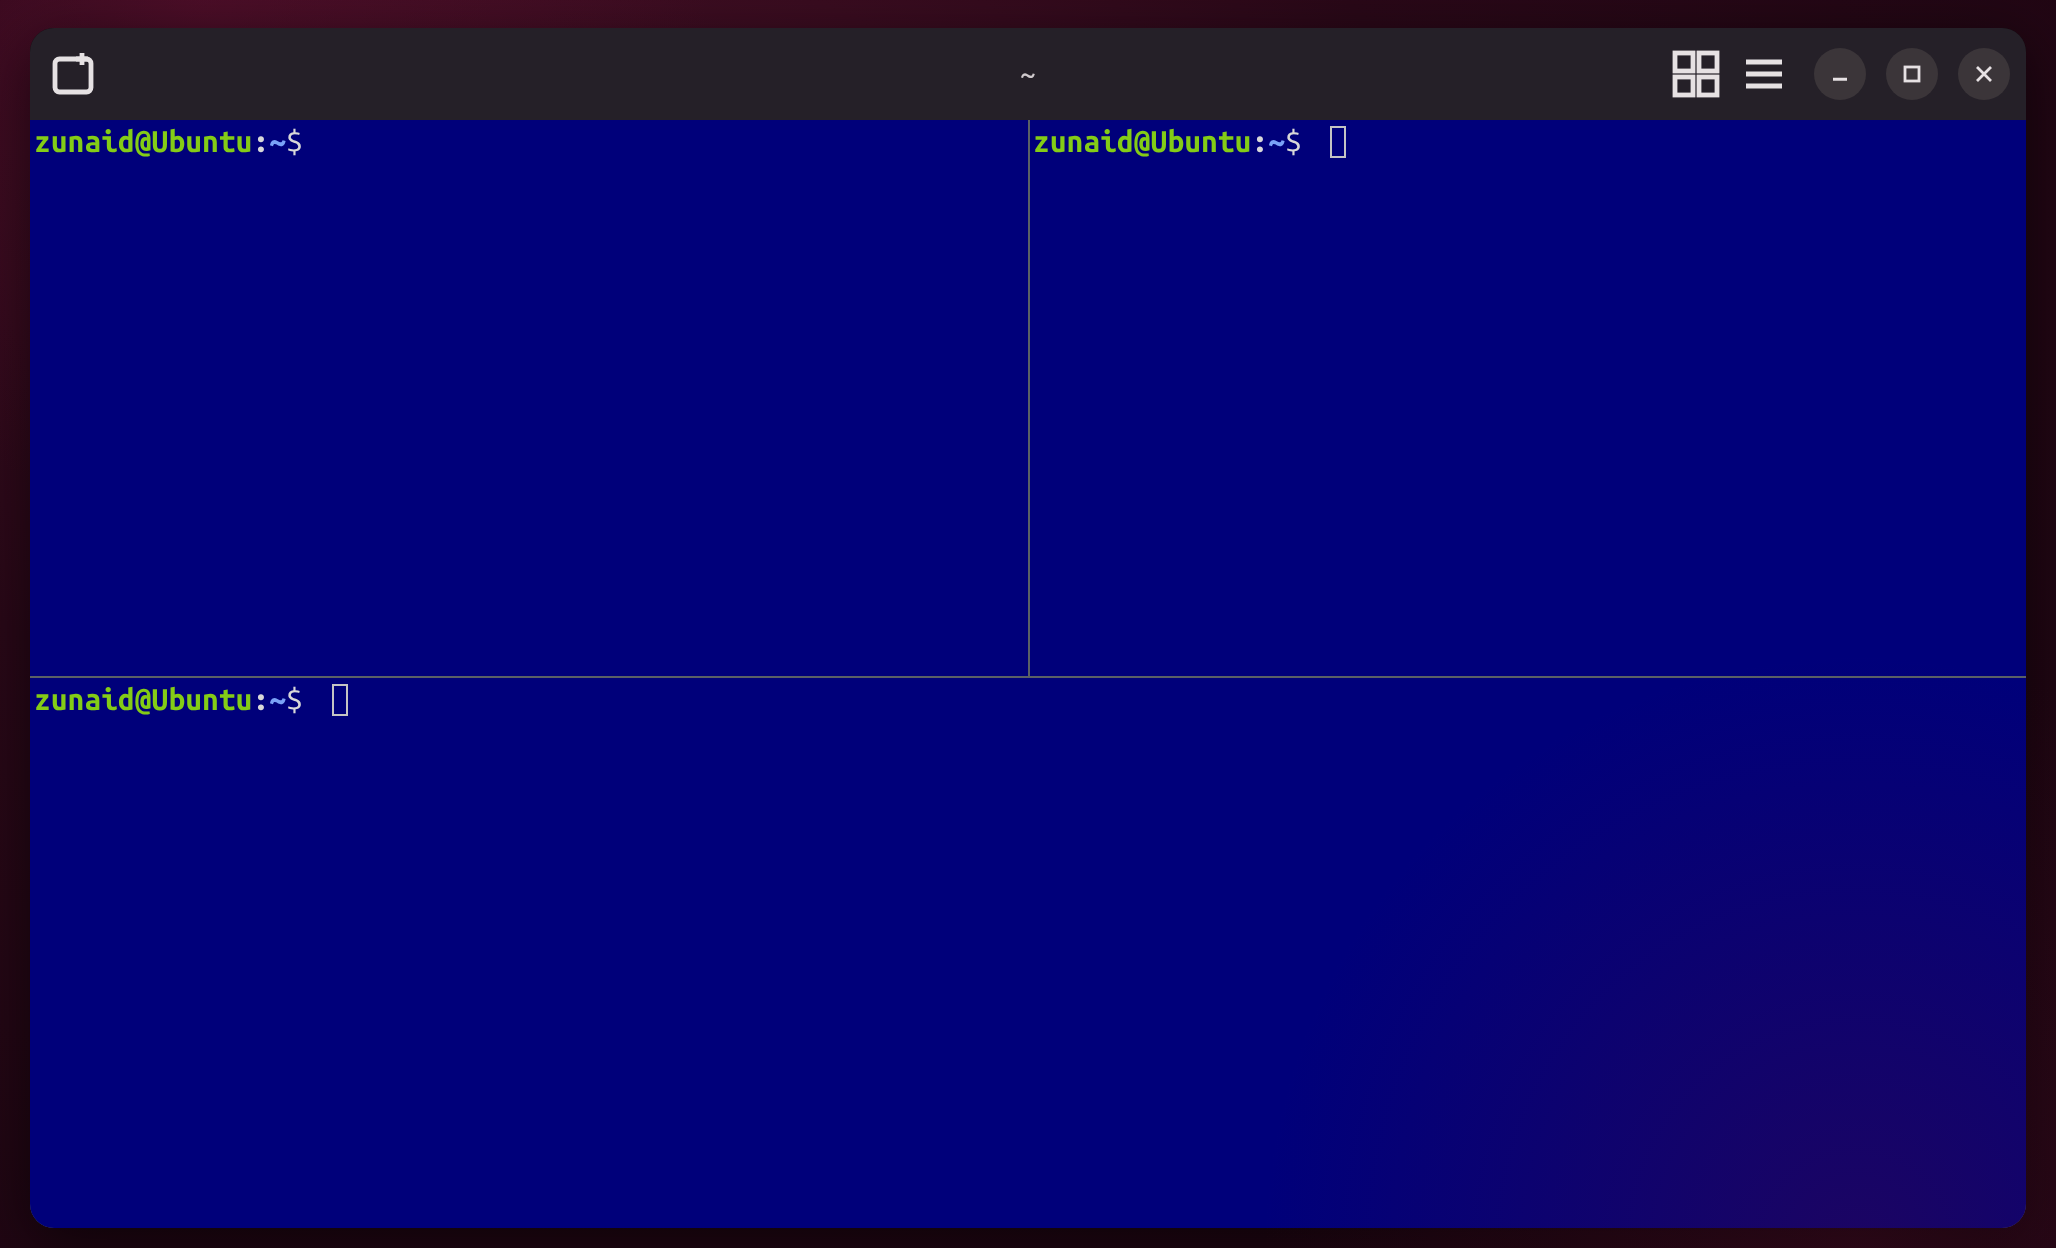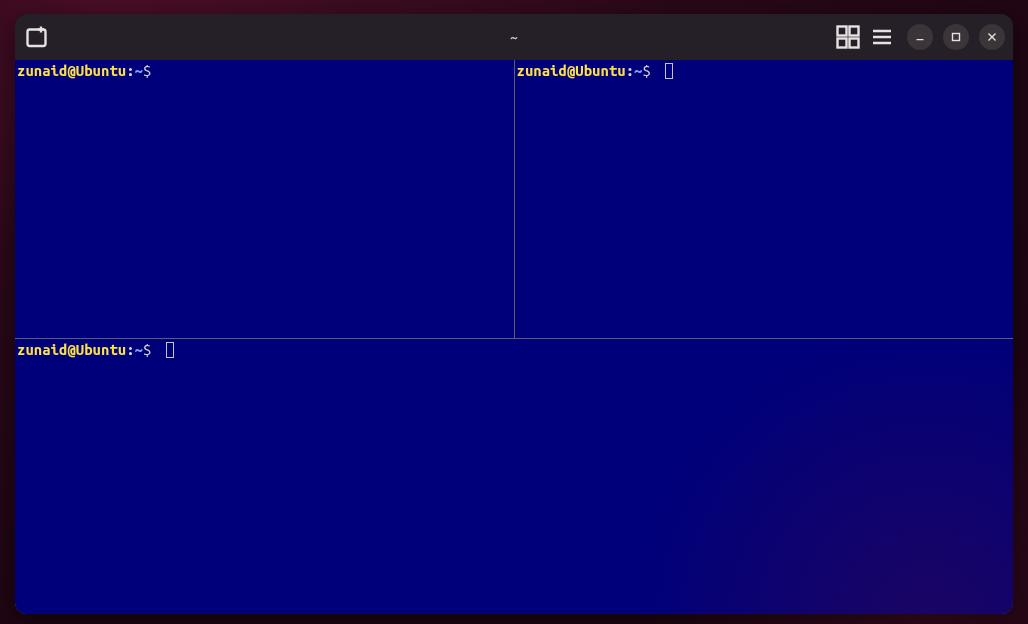--- a/index.html
+++ b/index.html
@@ -106,21 +106,21 @@
     }
     .pane.bottom {
       grid-column: 1 / -1;
     }
     .prompt-line {
       display: flex;
       align-items: center;
       gap: 0;
       white-space: pre;
     }
-    .prompt-user { color: #fde047; font-weight: bold; }
+    .prompt-user { color: #84cc16; font-weight: bold; }
     .prompt-colon { color: #d8d8d8; font-weight: bold; }
     .prompt-path { color: #7aa2f7; font-weight: bold; }
     .prompt-dollar { color: #d8d8d8; }
     .cursor {
       display: inline-block;
       width: 8px;
       height: 16px;
       border: 1px solid #c4c4c4;
       margin-left: 6px;
       vertical-align: middle;

